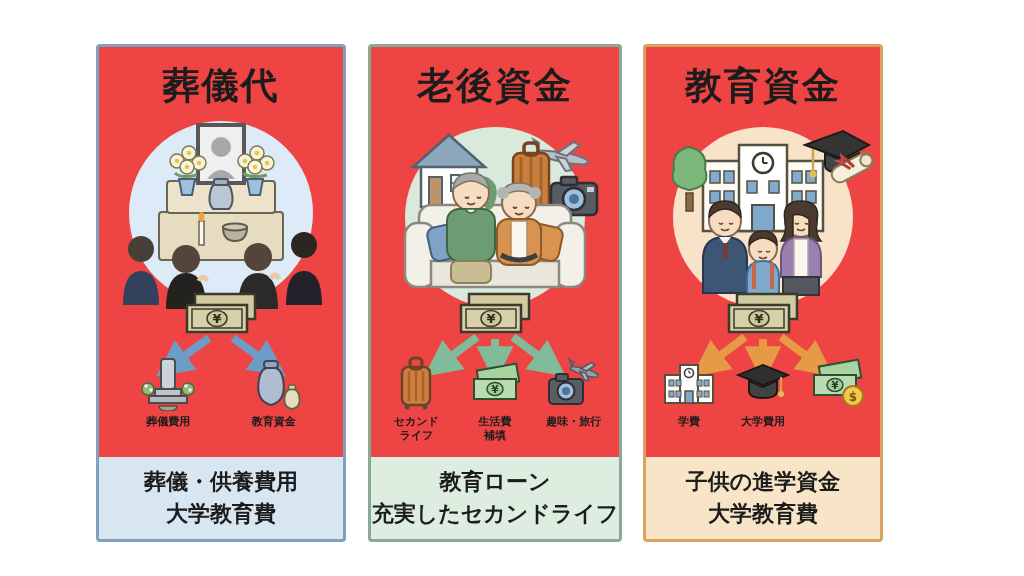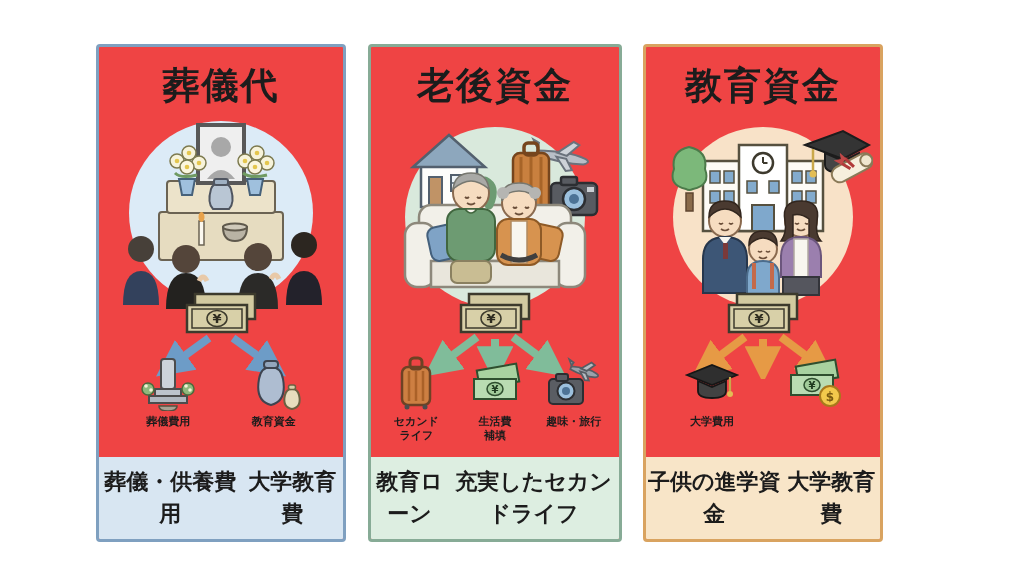--- a/index.html
+++ b/index.html
@@ -26,21 +26,21 @@
   .items{
     position:absolute;top:306px;left:6px;right:6px;
     display:flex;justify-content:space-evenly;align-items:flex-start;
   }
   .item{display:flex;flex-direction:column;align-items:center;width:84px;}
   .item-icon{width:58px;height:58px;display:block;}
   .item-label{margin-top:4px;text-align:center;font-size:11px;font-weight:bold;line-height:1.25;}
   .banner{
     position:absolute;left:0;right:0;bottom:0;height:82px;
     background:var(--banner,#eee);
-    display:flex;flex-direction:row;justify-content:center;align-items:center;
+    display:flex;flex-direction:column;justify-content:center;align-items:center;
     font-size:22px;font-weight:bold;line-height:1.45;text-align:center;
   }
   svg{display:block;width:100%;height:100%;}
   .bill-text{font-family:"DejaVu Sans",sans-serif;font-weight:bold;}
 </style>
 </head>
 <body style="background: rgb(255, 255, 255);">
 
 <section class="panel panel-funeral" style="--border: #7fa0c0; --circle: #dcebf7; --banner: #d8e6f2; --arrow: #6d9cc7;">
   <h2 class="panel-title">葬儀代</h2>
@@ -423,20 +423,42 @@
       <path d="M72 4 L32 34" stroke="currentColor" stroke-width="8" marker-end="url(#ah-2)"></path>
       <path d="M90 6 L90 34" stroke="currentColor" stroke-width="8" marker-end="url(#ah-2)"></path>
       <path d="M108 4 L148 34" stroke="currentColor" stroke-width="8" marker-end="url(#ah-2)"></path>
     </svg>
   </div>
 
   <div class="items">
     <div class="item">
       <span class="item-icon">
         <svg viewBox="0 0 58 58">
+          <rect x="5" y="22" width="48" height="28" fill="#fdfbf6" stroke="#56503f" stroke-width="2"></rect>
+          <rect x="20" y="12" width="18" height="38" fill="#ffffff" stroke="#56503f" stroke-width="2"></rect>
+          <circle cx="29" cy="20" r="4.5" fill="#fff" stroke="#3e3a2e" stroke-width="1.6"></circle>
+          <path d="M29 20 v-2.6 M29 20 h2" stroke="#3e3a2e" stroke-width="1.2"></path>
+          <rect x="9" y="27" width="5" height="6" fill="#83abcd" stroke="#56503f" stroke-width="1"></rect>
+          <rect x="16" y="27" width="5" height="6" fill="#83abcd" stroke="#56503f" stroke-width="1"></rect>
+          <rect x="9" y="38" width="5" height="6" fill="#83abcd" stroke="#56503f" stroke-width="1"></rect>
+          <rect x="16" y="38" width="5" height="6" fill="#83abcd" stroke="#56503f" stroke-width="1"></rect>
+          <rect x="37" y="27" width="5" height="6" fill="#83abcd" stroke="#56503f" stroke-width="1"></rect>
+          <rect x="44" y="27" width="5" height="6" fill="#83abcd" stroke="#56503f" stroke-width="1"></rect>
+          <rect x="37" y="38" width="5" height="6" fill="#83abcd" stroke="#56503f" stroke-width="1"></rect>
+          <rect x="44" y="38" width="5" height="6" fill="#83abcd" stroke="#56503f" stroke-width="1"></rect>
+          <rect x="25" y="38" width="8" height="12" fill="#7fa8cc" stroke="#56503f" stroke-width="1.5"></rect>
+        </svg>
+      </span>
+      <span class="item-label">
+        <span>学費</span>
+      </span>
+    </div>
+    <div class="item">
+      <span class="item-icon">
+        <svg viewBox="0 0 58 58">
           <path d="M4 22 L29 12 L54 22 L29 32 Z" fill="#2f2f2f" stroke="#161616" stroke-width="1.8"></path>
           <path d="M15 28 v10 q0 7 14 7 q14 0 14 -7 v-10 l-14 6 Z" fill="#424242" stroke="#161616" stroke-width="1.8"></path>
           <path d="M47 24 v14" stroke="#caa84a" stroke-width="2.2"></path>
           <circle cx="47" cy="41" r="3" fill="#e3bd55"></circle>
         </svg>
       </span>
       <span class="item-label">
         <span>大学費用</span>
       </span>
     </div>

